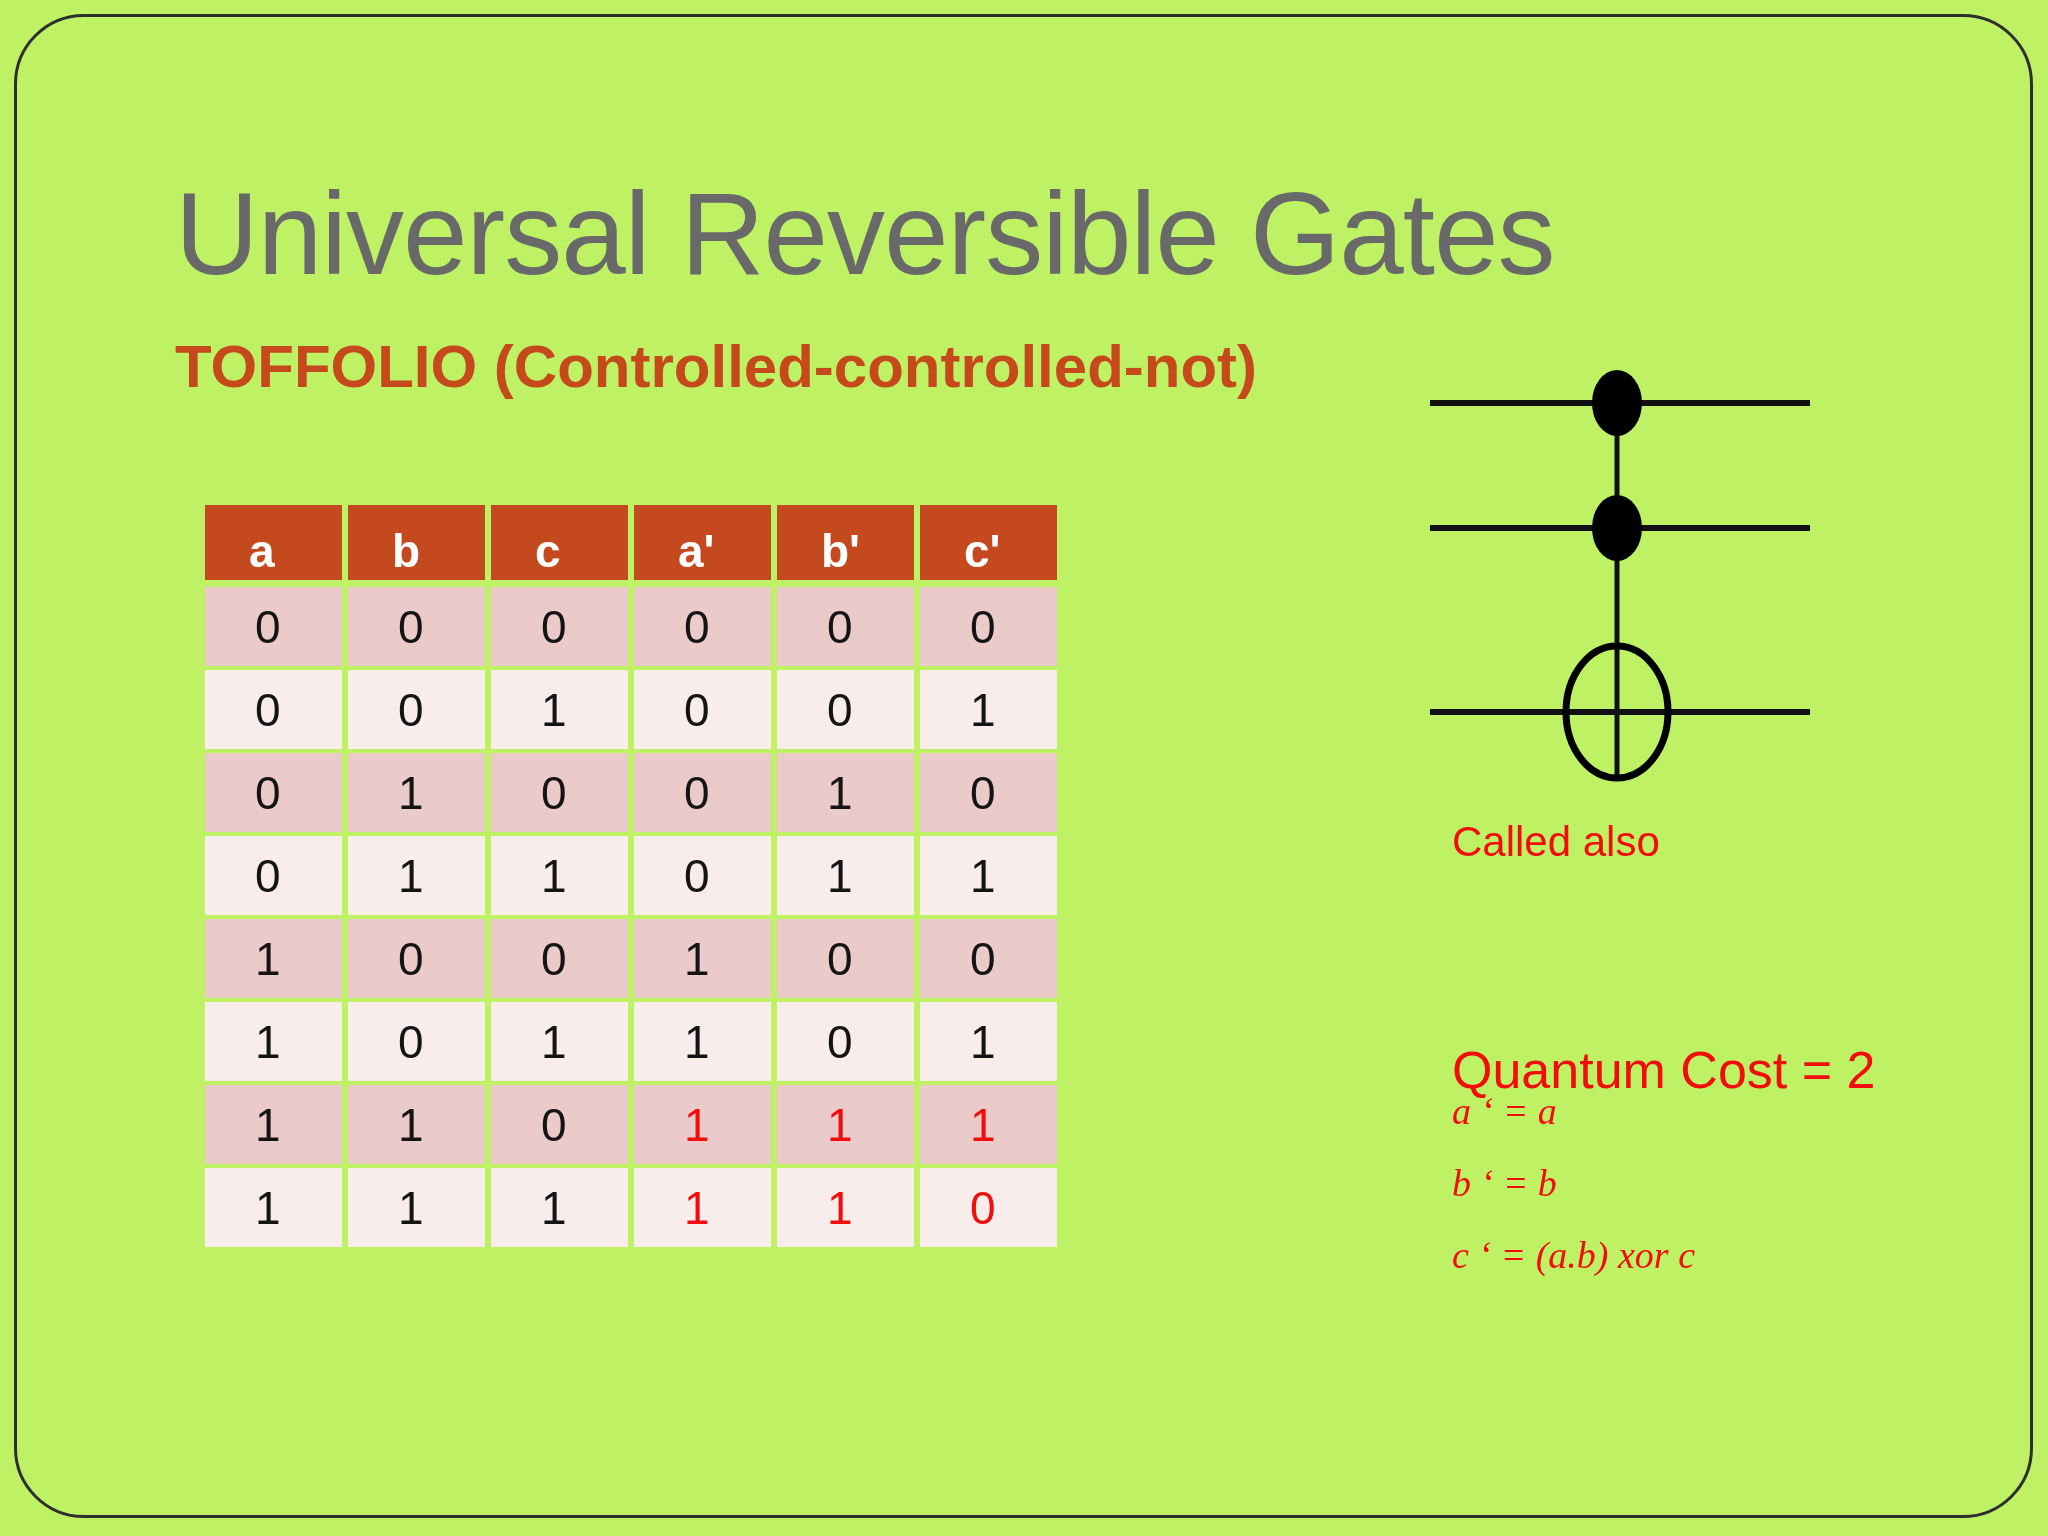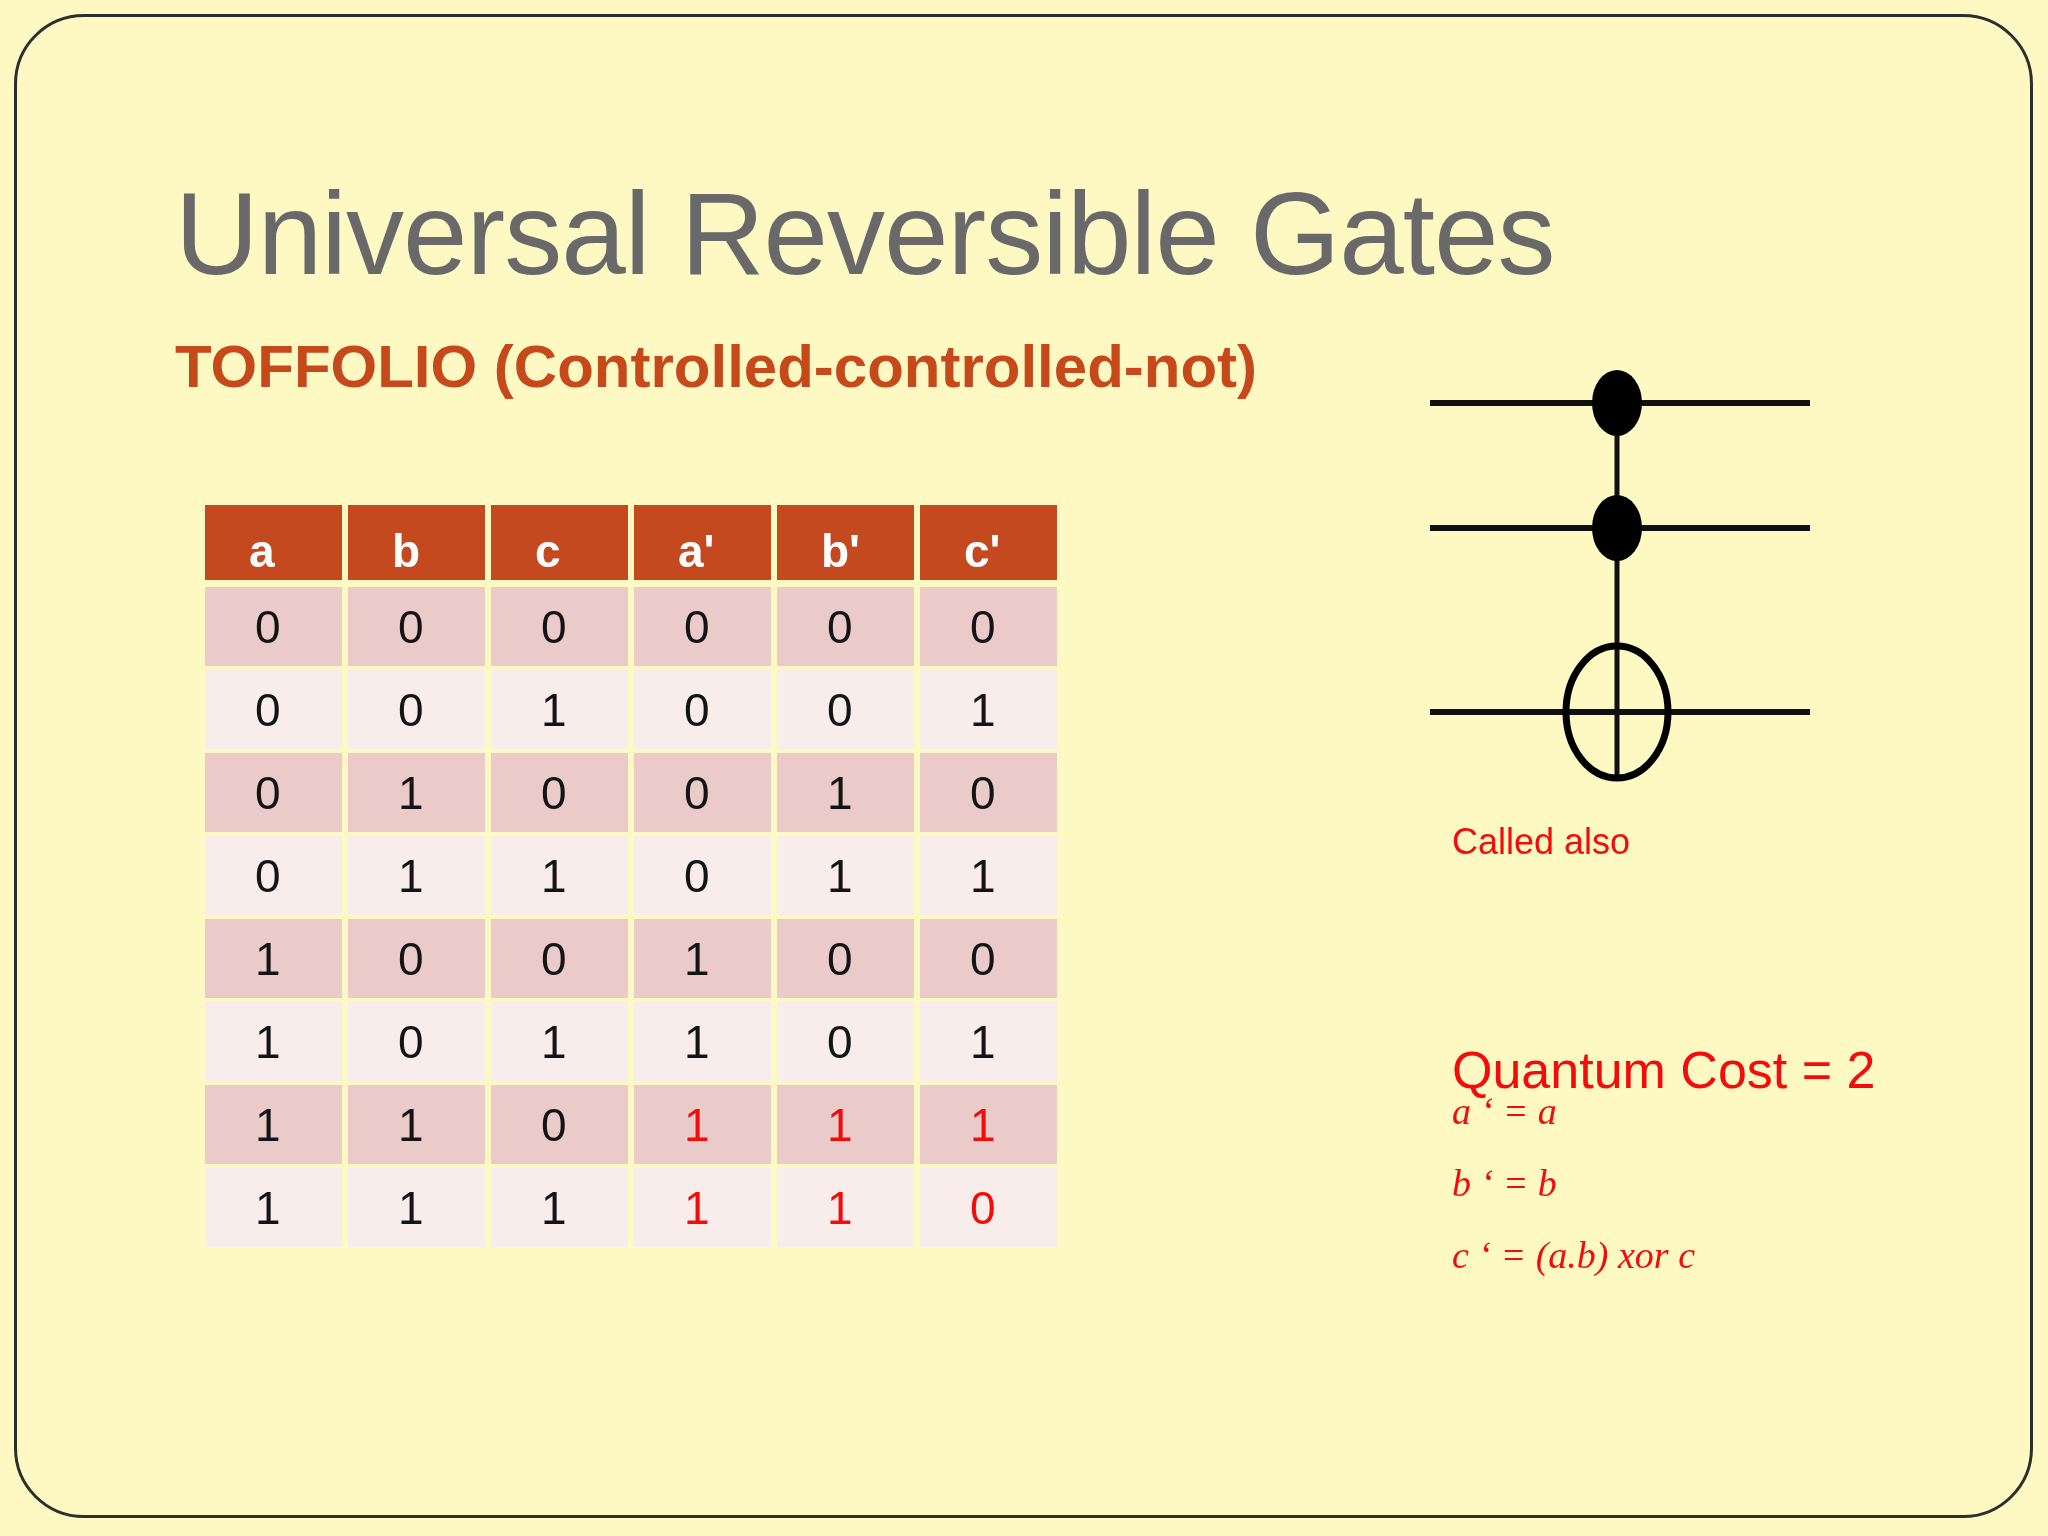--- a/index.html
+++ b/index.html
@@ -1,18 +1,18 @@
 <!DOCTYPE html>
 <html style="--header-bg: #c5491f; --accent-orange: #c6491c; --row-dark: #eacbc9; --row-light: #f8edeb; --red: #f20c0c; --title-gray: #696969;"><head>
 <meta charset="utf-8">
 <style>
   html,body{margin:0;padding:0;background:#ffffff;}
   body{width:2048px;height:1536px;position:relative;overflow:hidden;
        font-family:"Liberation Sans",sans-serif;}
-  .slide{position:absolute;inset:0;background:#fef9c3;}
+  .slide{position:absolute;inset:0;background:#bef264;}
 
   .frame{position:absolute;left:14px;top:14px;right:15px;bottom:18px;
          border:3px solid #2e2e2e;border-radius:70px;}
 
   .title{position:absolute;left:175px;top:176px;margin:0;
          font-size:116px;font-weight:400;line-height:1;
          color:var(--title-gray,#696969);white-space:nowrap;letter-spacing:-1px;}
 
   .subtitle{position:absolute;left:175px;top:330px;margin:0;width:1210px;
             font-size:60px;line-height:73px;font-weight:bold;
@@ -29,21 +29,21 @@
   .td{display:flex;align-items:center;padding-left:50px;
       font-size:46px;color:#141414;line-height:1;}
   .td.dark{background:var(--row-dark,#eacbc9);}
   .td.light{background:var(--row-light,#f8edeb);}
   .td.red{color:var(--red,#f20c0c);}
 
   
   .circuit{position:absolute;left:1420px;top:360px;}
 
   
-  .called{position:absolute;left:1452px;top:806px;font-size:36px;line-height:72px;
+  .called{position:absolute;left:1452px;top:806px;font-size:42px;line-height:72px;
           color:var(--red,#f20c0c);text-align:center;}
   .called span{white-space:pre;}
   .called .u{font-weight:bold;text-decoration:underline;
              text-decoration-thickness:6px;text-underline-offset:12px;}
   .qcost{position:absolute;left:1452px;top:1040px;font-size:52px;line-height:60px;
          color:var(--red,#f20c0c);}
   .equations{position:absolute;left:1452px;top:1075px;
              font-family:"Liberation Serif",serif;font-style:italic;
              font-size:38px;line-height:72px;color:var(--red,#f20c0c);}
 </style>

